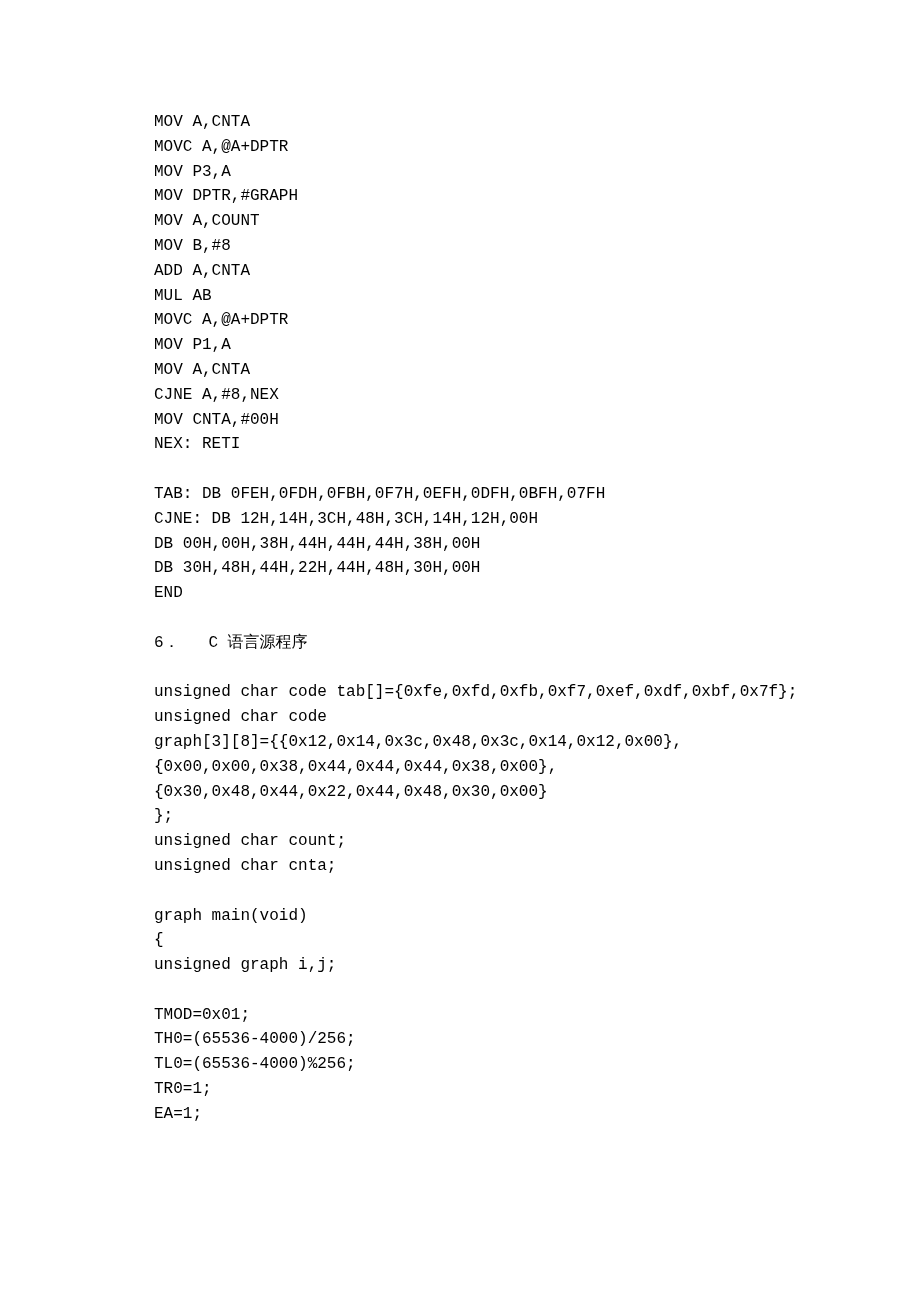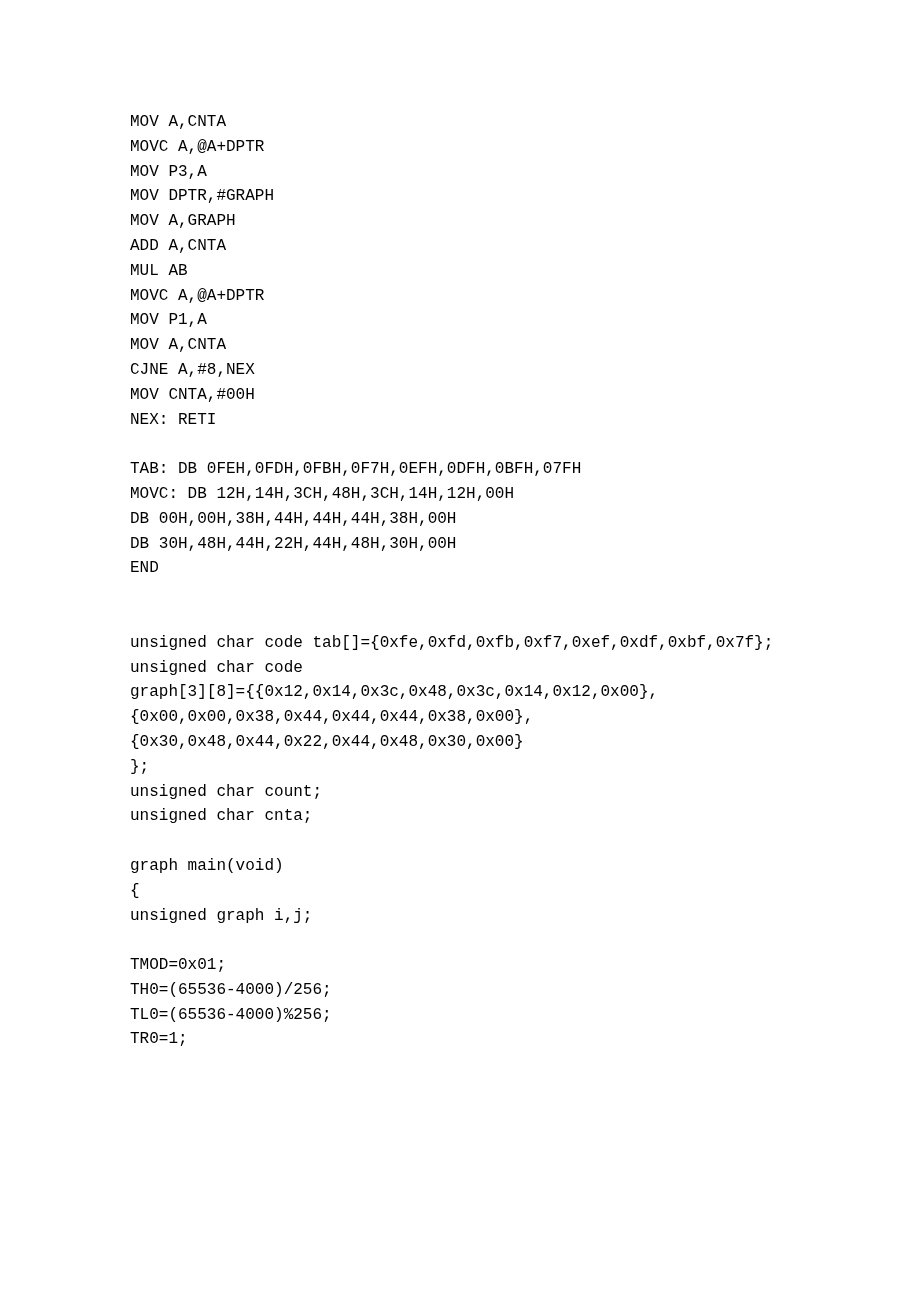--- a/index.html
+++ b/index.html
@@ -13,63 +13,67 @@
     width: 920px;
     height: 1302px;
     box-sizing: border-box;
   }
   .page {
     padding: 110px 130px 0 130px;
   }
   .code-line {
     white-space: pre;
     font-family: "Courier New", "SimSun", monospace;
+    margin-left: 24px;
   }
   .blank {
     height: 1.55em;
   }
   .section-heading {
     white-space: pre;
   }
 </style>
 </head>
 <body>
 
 <div class="page">
   <div class="code-line">MOV A,CNTA</div>
   <div class="code-line">MOVC A,@A+DPTR</div>
   <div class="code-line">MOV P3,A</div>
   <div class="code-line">MOV DPTR,#GRAPH</div>
-  <div class="code-line">MOV A,GRAPH</div>
+  <div class="code-line">MOV A,COUNT</div>
+  <div class="code-line">MOV B,#8</div>
   <div class="code-line">ADD A,CNTA</div>
   <div class="code-line">MUL AB</div>
   <div class="code-line">MOVC A,@A+DPTR</div>
   <div class="code-line">MOV P1,A</div>
   <div class="code-line">MOV A,CNTA</div>
   <div class="code-line">CJNE A,#8,NEX</div>
   <div class="code-line">MOV CNTA,#00H</div>
   <div class="code-line">NEX: RETI</div>
   <div class="blank"></div>
   <div class="code-line">TAB: DB 0FEH,0FDH,0FBH,0F7H,0EFH,0DFH,0BFH,07FH</div>
-  <div class="code-line">MOVC: DB 12H,14H,3CH,48H,3CH,14H,12H,00H</div>
+  <div class="code-line">CJNE: DB 12H,14H,3CH,48H,3CH,14H,12H,00H</div>
   <div class="code-line">DB 00H,00H,38H,44H,44H,44H,38H,00H</div>
   <div class="code-line">DB 30H,48H,44H,22H,44H,48H,30H,00H</div>
   <div class="code-line">END</div>
   <div class="blank"></div>
+  <div class="code-line section-heading">6．   C 语言源程序</div>
   <div class="blank"></div>
   <div class="code-line">unsigned char code tab[]={0xfe,0xfd,0xfb,0xf7,0xef,0xdf,0xbf,0x7f};</div>
   <div class="code-line">unsigned char code</div>
   <div class="code-line">graph[3][8]={{0x12,0x14,0x3c,0x48,0x3c,0x14,0x12,0x00},</div>
   <div class="code-line">{0x00,0x00,0x38,0x44,0x44,0x44,0x38,0x00},</div>
   <div class="code-line">{0x30,0x48,0x44,0x22,0x44,0x48,0x30,0x00}</div>
   <div class="code-line">};</div>
   <div class="code-line">unsigned char count;</div>
   <div class="code-line">unsigned char cnta;</div>
   <div class="blank"></div>
   <div class="code-line">graph main(void)</div>
   <div class="code-line">{</div>
   <div class="code-line">unsigned graph i,j;</div>
   <div class="blank"></div>
   <div class="code-line">TMOD=0x01;</div>
   <div class="code-line">TH0=(65536-4000)/256;</div>
   <div class="code-line">TL0=(65536-4000)%256;</div>
   <div class="code-line">TR0=1;</div>
+  <div class="code-line">EA=1;</div>
 </div>
 
 </body></html>

